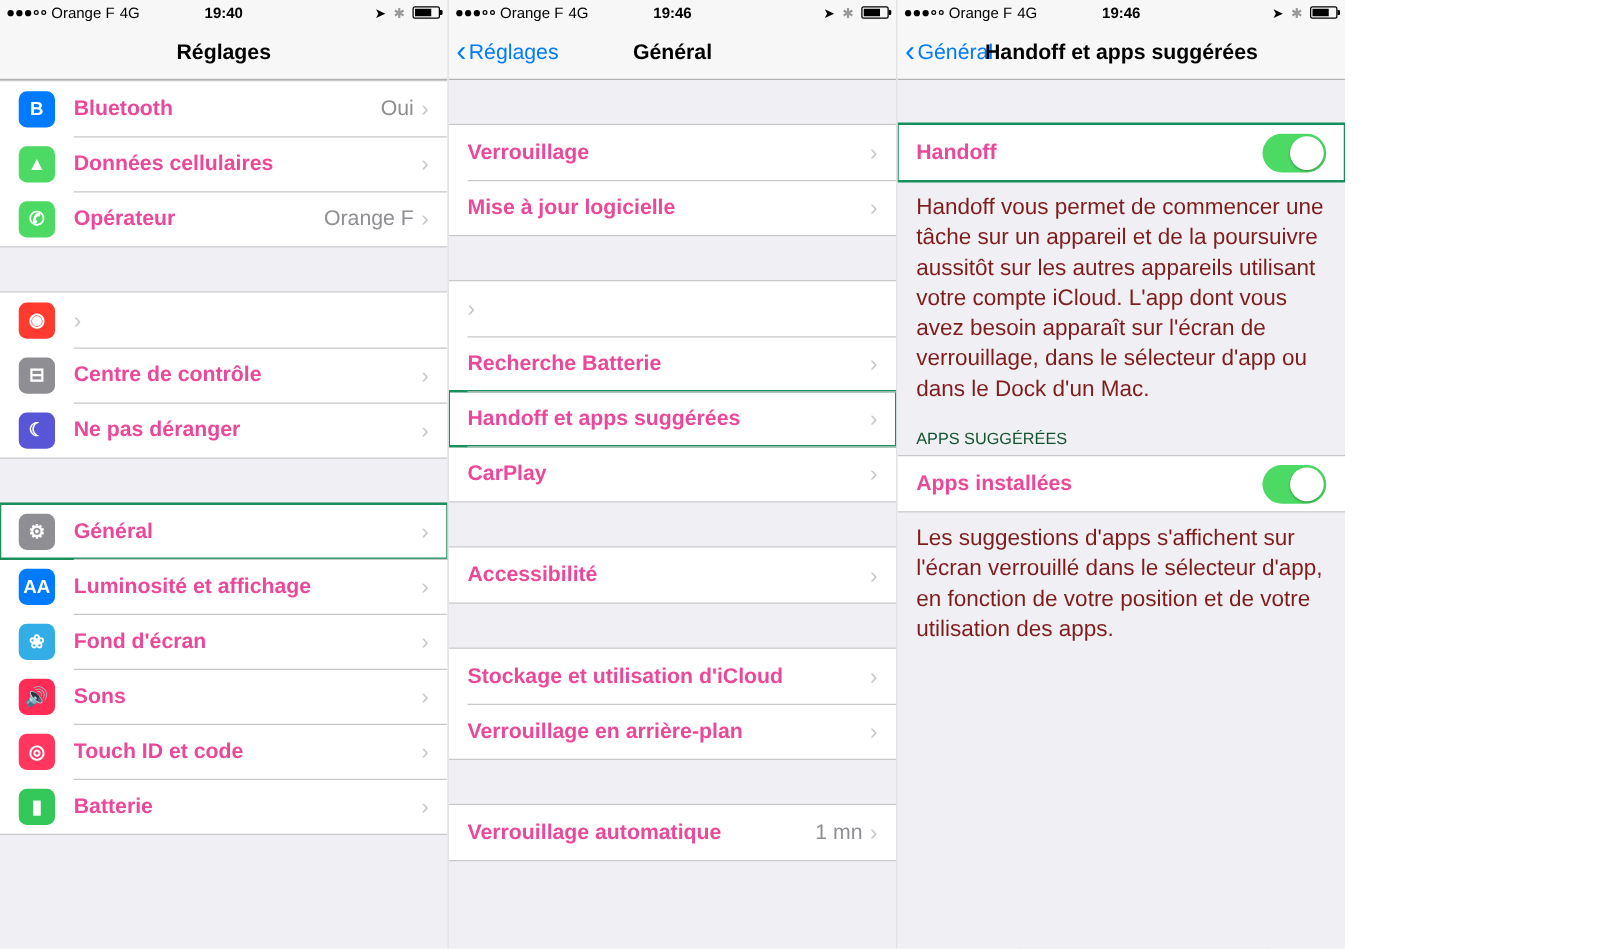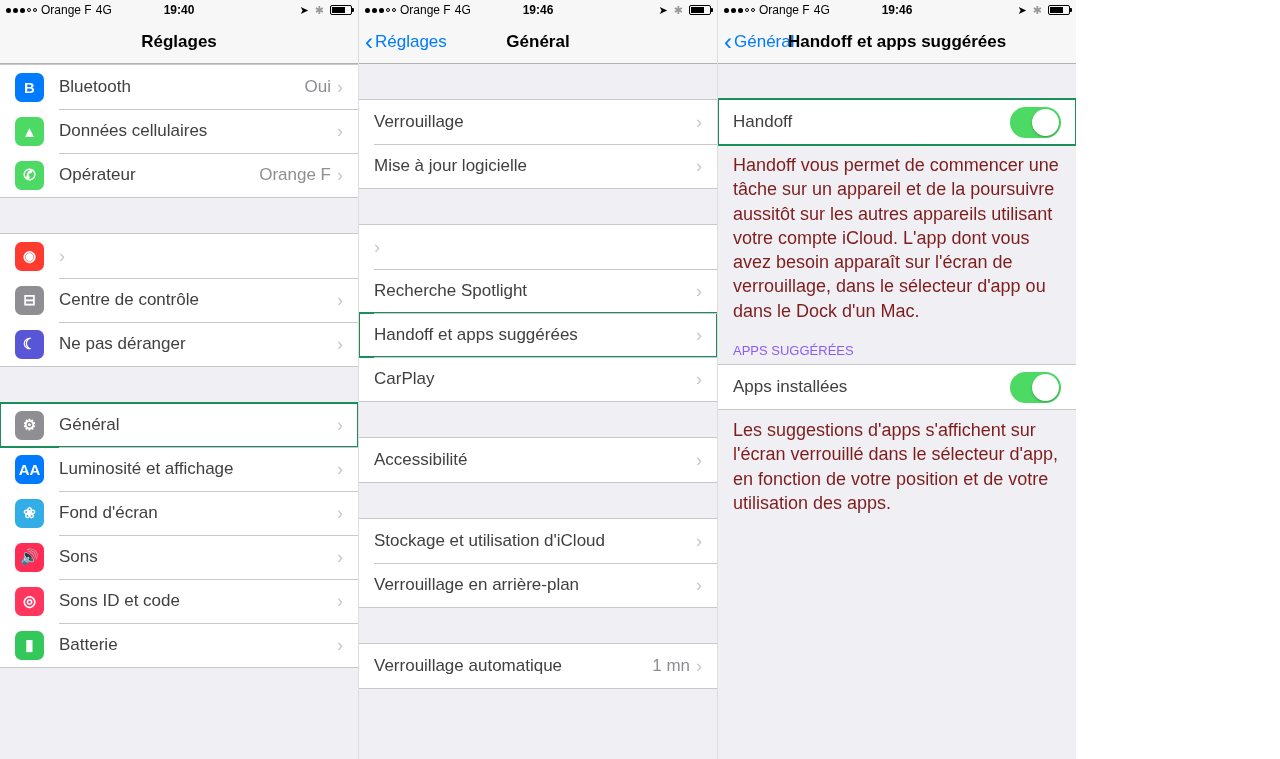--- a/index.html
+++ b/index.html
@@ -31,34 +31,34 @@
   
   .content { flex:1; overflow-y:hidden; background:#efeff4;}
 
   
   .group { margin-top: 35px; background:#fff; border-top:1px solid #c8c7cc; border-bottom:1px solid #c8c7cc;}
   .group.first-tight { margin-top: 0; }
   .cell { display:flex; align-items:center; min-height:44px; padding: 0 15px 0 15px; position:relative; cursor:pointer;}
   .cell + .cell::before { content:""; position:absolute; top:0; left:15px; right:0; height:1px; background:#c8c7cc; }
   .cell .icon-slot { width:29px; height:29px; border-radius:6.5px; margin-right:15px; display:flex; align-items:center; justify-content:center; flex:0 0 auto; }
   .cell.with-icon + .cell.with-icon::before { left: 59px; }
-  .cell .label { flex:1; font-size:17px; color:#404040; }
+  .cell .label { flex:1; font-size:17px; color:#ec4899;font-weight:bold; }
   .cell .value { font-size:17px; color:#8e8e93; margin-right:6px;}
   .cell .chevron { color:#c7c7cc; font-size:18px; }
 
   
   .hl { outline: 2px solid #1a8f5c; outline-offset: -1px; }
 
   
   .toggle { width:51px; height:31px; border-radius:31px; background:#4cd964; position:relative; flex:0 0 auto;}
   .toggle .knob { position:absolute; right:2px; top:2px; width:27px; height:27px; border-radius:50%; background:#fff; box-shadow:0 1px 2px rgba(0,0,0,0.3);}
 
   
   .group-footer { font-size:18px; color:#7f1d1d; padding: 8px 15px 0 15px; line-height:1.35;}
-  .group-header { font-size:13px; color:#8b5cf6; padding: 20px 15px 6px 15px; text-transform: none; }
+  .group-header { font-size:13px; color:#14532d; padding: 20px 15px 6px 15px; text-transform: none; }
 
   
   .ic-blue    { background:#007aff; color:#fff;}
   .ic-green   { background:#4cd964; color:#fff;}
   .ic-green2  { background:#34c759; color:#fff;}
   .ic-red     { background:#ff3b30; color:#fff;}
   .ic-gray    { background:#8e8e93; color:#fff;}
   .ic-purple  { background:#5856d6; color:#fff;}
   .ic-cyan    { background:#32ade6; color:#fff;}
   .ic-pink    { background:#ff2d55; color:#fff;}
@@ -169,21 +169,21 @@
             <span class="icon-slot ic-pink">
               <span>🔊</span>
             </span>
             <span class="label">Sons</span>
             <span class="chevron">›</span>
           </div>
           <div class="cell with-icon">
             <span class="icon-slot ic-rose">
               <span>◎</span>
             </span>
-            <span class="label">Sons ID et code</span>
+            <span class="label">Touch ID et code</span>
             <span class="chevron">›</span>
           </div>
           <div class="cell with-icon">
             <span class="icon-slot ic-green2">
               <span>▮</span>
             </span>
             <span class="label">Batterie</span>
             <span class="chevron">›</span>
           </div>
         </div>
@@ -228,21 +228,21 @@
           <div class="cell">
             <span class="label">Mise à jour logicielle</span>
             <span class="chevron">›</span>
           </div>
         </div>
     <div class="group" id="s2g2">
           <div class="cell">
             <span class="chevron">›</span>
           </div>
           <div class="cell">
-            <span class="label">Recherche Spotlight</span>
+            <span class="label">Recherche Batterie</span>
             <span class="chevron">›</span>
           </div>
           <div class="cell hl">
             <span class="label">Handoff et apps suggérées</span>
             <span class="chevron">›</span>
           </div>
           <div class="cell">
             <span class="label">CarPlay</span>
             <span class="chevron">›</span>
           </div>

